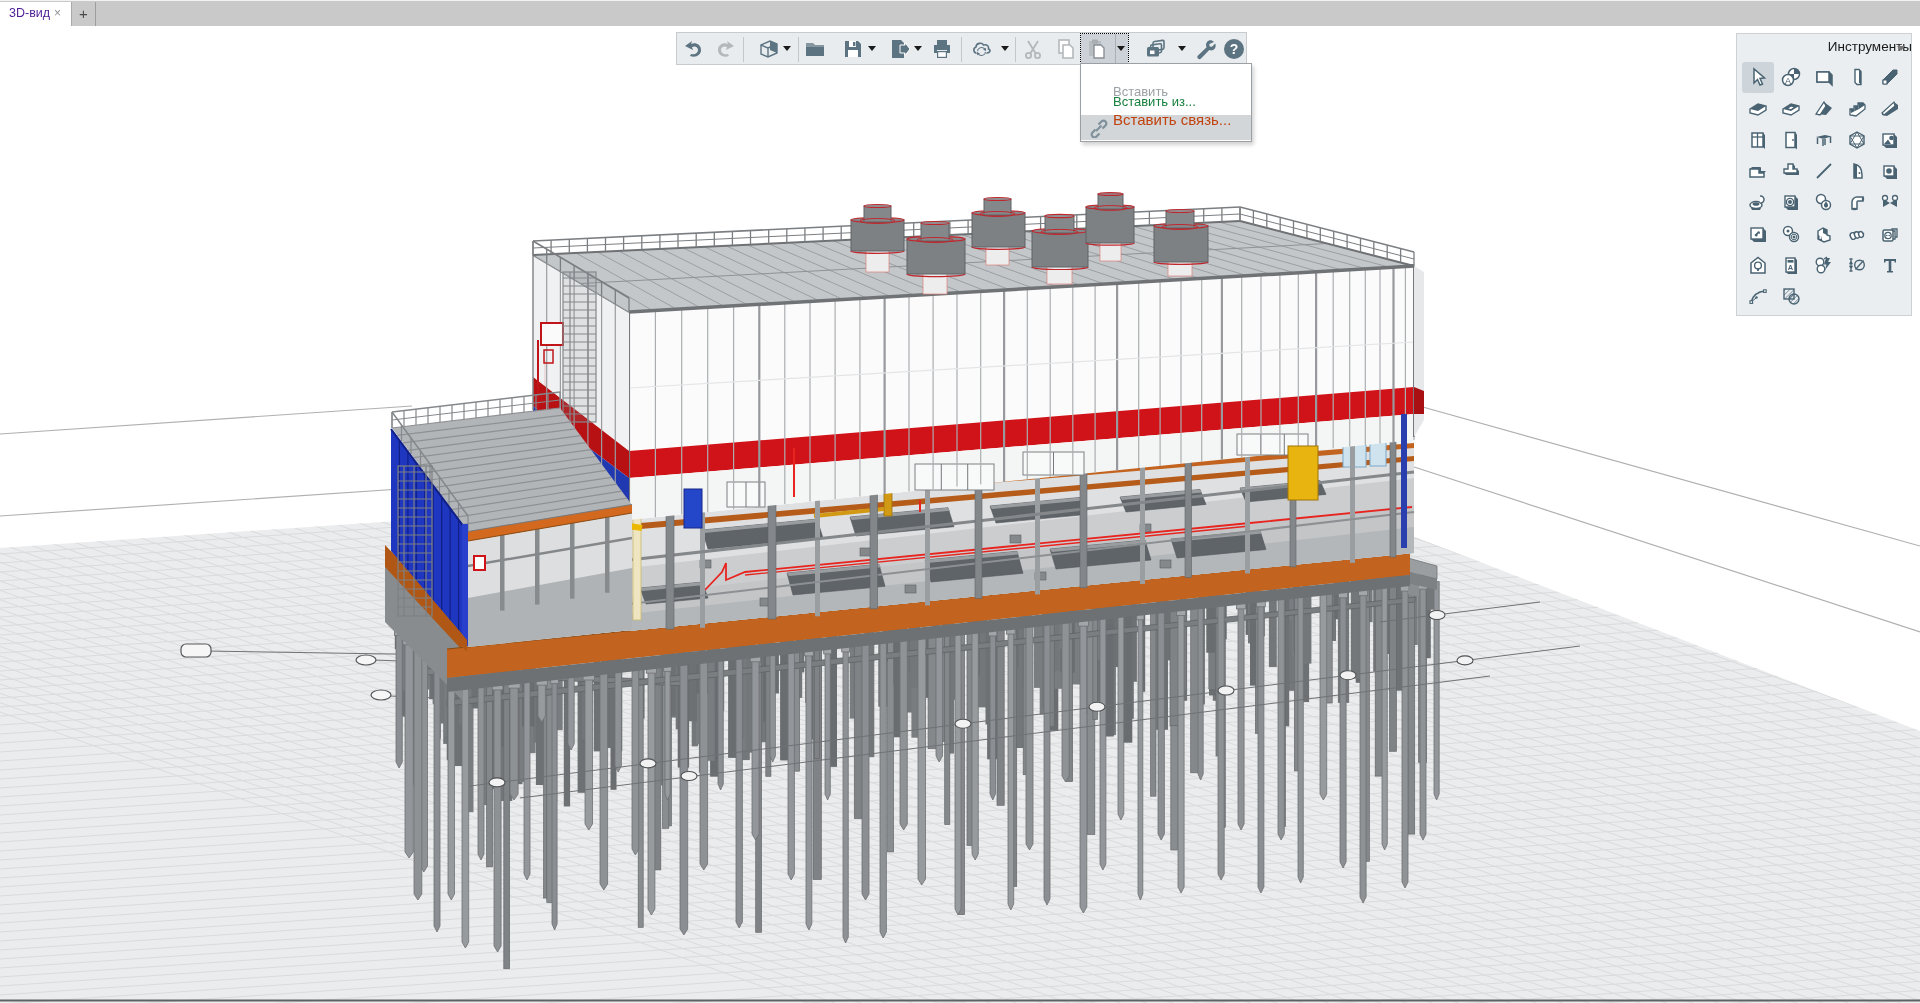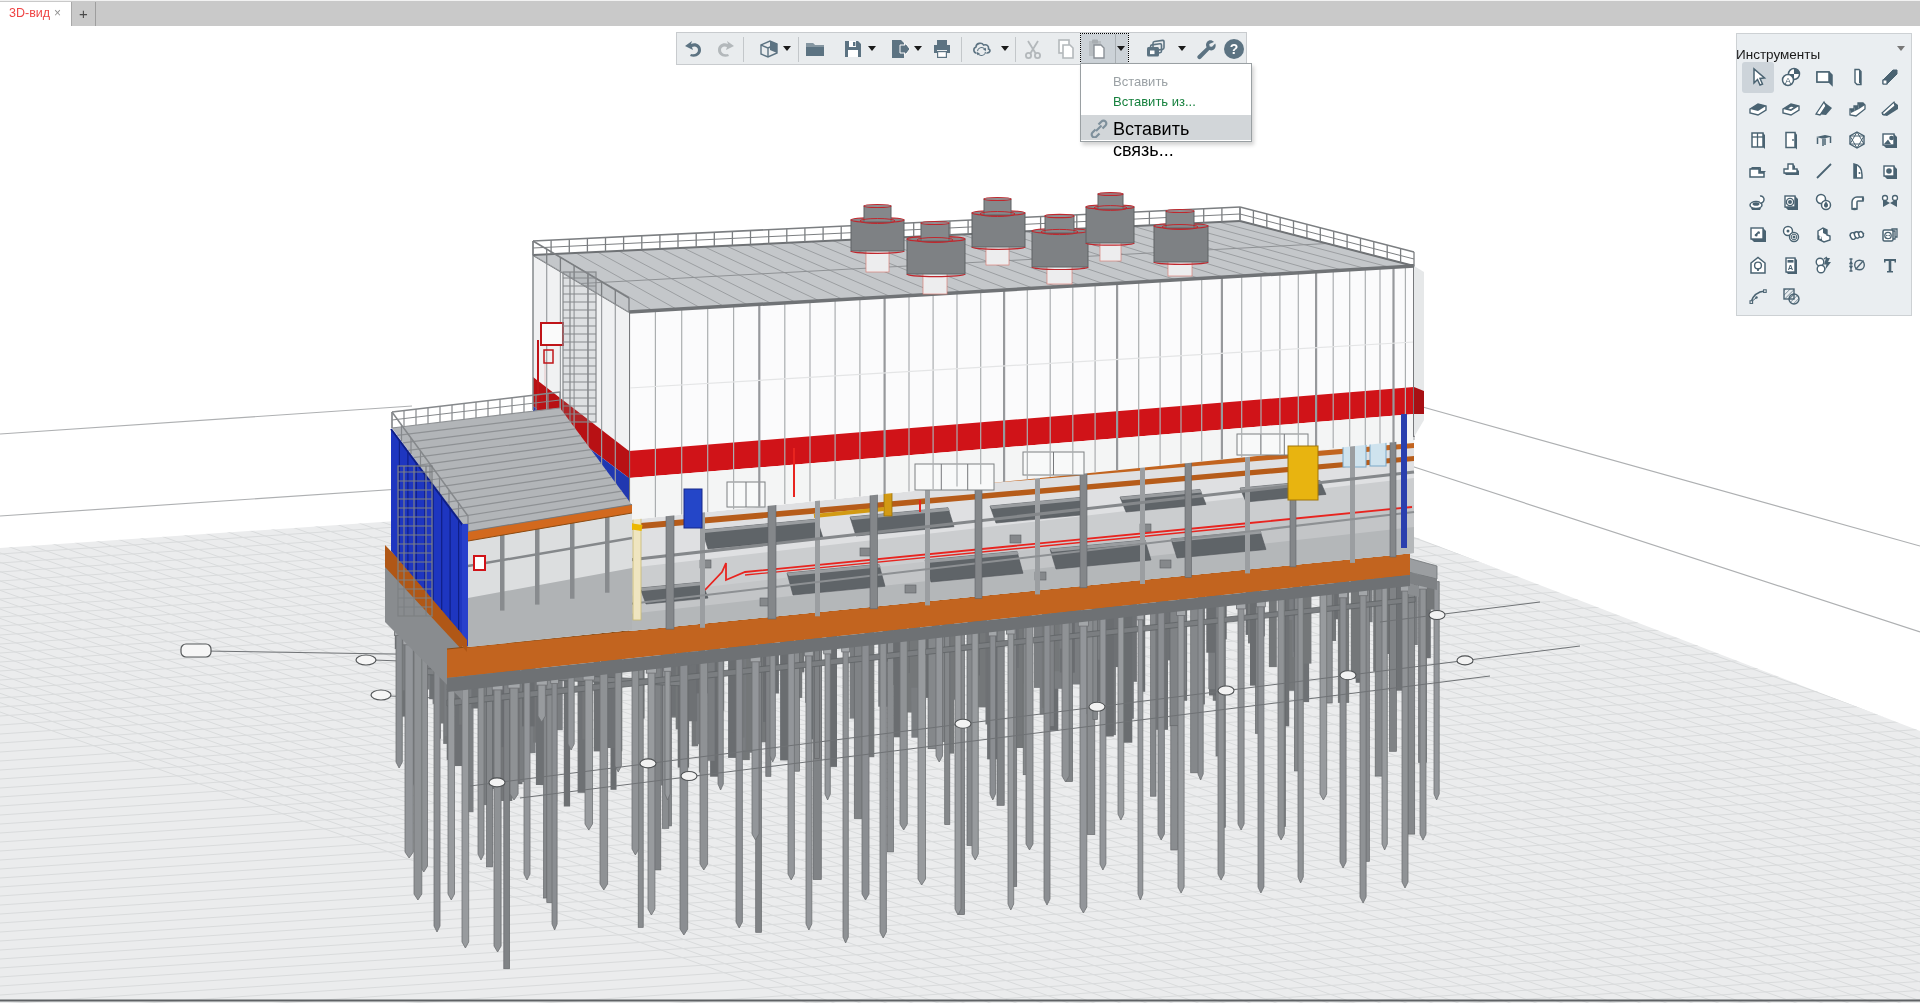--- a/index.html
+++ b/index.html
@@ -1,18 +1,18 @@
 <!DOCTYPE html>
 <html><head><meta charset="utf-8"><style>
 *{margin:0;padding:0;box-sizing:content-box}
 body{width:1920px;height:1003px;overflow:hidden;font-family:"Liberation Sans",sans-serif;background:#fff;position:relative}
 </style></head><body>
 <div style="position:absolute;left:0;top:0;width:1920px;height:25px;background:#c9c9c9;border-top:1px solid #f2f2f2">
  <div style="position:absolute;left:0;top:1px;width:71px;height:24px;background:#fff;border-right:1px solid #a8a8a8">
-  <span style="position:absolute;left:9px;top:4px;font-size:12.5px;color:#ef4444">3D-вид</span>
+  <span style="position:absolute;left:9px;top:4px;font-size:12.5px;color:#4c1d95">3D-вид</span>
   <span style="position:absolute;left:54px;top:4px;font-size:12px;color:#909090">×</span>
  </div>
  <div style="position:absolute;left:72px;top:1px;width:23px;height:24px;border-right:1px solid #9e9e9e;text-align:center">
   <span style="font-size:15px;color:#4a4a4a;line-height:24px">+</span>
  </div>
 </div>
 <svg style="position:absolute;left:0;top:25px" width="1920" height="978" viewBox="0 25 1920 978">
     <clipPath id="gclip">
       <polygon points="0.0,548.0 440.0,518.0 1355.0,514.0 1920.0,731.0 1920.0,1003.0 0.0,1003.0" fill="#fff"></polygon>
     </clipPath>
@@ -1125,35 +1125,35 @@
     <div style="position:absolute;left:501px;top:13px;width:0;height:0;border-left:4px solid transparent;border-right:4px solid transparent;border-top:5px solid #1a1a1a"></div>
     <div style="position:absolute;left:517.0px;top:4px;width:24px;height:24px"><svg width="24" height="24" viewBox="0 0 24 24" style="">
         <path d="M20 5 C18 2.6 14.6 2.8 13 5 C11.8 6.6 11.7 8.6 12.6 10.2 L4 18.6 C3 19.6 3 20.8 4 21.6 C4.9 22.4 6.2 22.3 7 21.4 L15.3 13 C17 13.8 19.2 13.5 20.6 11.8 C21.9 10.2 22 8 21.2 6.6 L18 9.8 L15.7 9.4 L15.3 7.1 Z" fill="#5c7382"></path>
       </svg></div>
     <div style="position:absolute;left:545.0px;top:4px;width:24px;height:24px"><svg width="24" height="24" viewBox="0 0 24 24" style="">
         <circle cx="12" cy="12" r="10" fill="#5c7382"></circle>
         <text x="12" y="17" font-family="Liberation Sans" font-size="14" font-weight="bold" fill="#fff" text-anchor="middle">?</text>
       </svg></div>
   </div>
 <div style="position:absolute;left:1080px;top:63px;width:170px;height:77px;background:#fff;border:1px solid #9aa0a3;box-shadow:2px 3px 4px rgba(0,0,0,0.18)">
-    <div style="position:absolute;left:32px;top:10px;font-size:13px;color:#9ba1a5">Вставить</div>
+    <div style="position:absolute;left:32px;top:20px;font-size:13px;color:#9ba1a5">Вставить</div>
     <div style="position:absolute;left:32px;top:30px;font-size:13px;color:#15803d">Вставить из...</div>
     <div style="position:absolute;left:0;top:51px;width:170px;height:25px;background:#d2d6d9"></div>
     <div style="position:absolute;left:8px;top:54px;width:20px;height:20px"><svg width="20" height="20" viewBox="0 0 20 20" style="">
         <g fill="none" stroke="#7e909c" stroke-width="2.2">
           <path d="M6.5 11.5 L3.5 14.5 A2.8 2.8 0 0 0 7.5 18.5 L10.5 15.5"></path>
           <path d="M9.5 6.5 L12.5 3.5 A2.8 2.8 0 0 1 16.5 7.5 L13.5 10.5"></path>
           <line x1="7" y1="13" x2="12.5" y2="7.5"></line>
         </g>
       </svg></div>
-    <div style="position:absolute;left:32px;top:55px;font-size:18px;color:#000000">Вставить связь...</div>
+    <div style="position:absolute;left:32px;top:47px;font-size:15px;color:#c2410c">Вставить связь...</div>
   </div>
 <div style="position:absolute;left:1736px;top:33px;width:176px;height:283px">
     <div style="position:absolute;left:0;top:0;width:176px;height:283px;background:#eaeef1;border:1px solid #cdd1d4;box-sizing:border-box"></div>
-    <div style="position:absolute;left:0;top:14px;width:176px;text-align:left;font-size:13.5px;color:#1a1a1a">Инструменты</div>
+    <div style="position:absolute;left:0;top:6px;width:176px;text-align:right;font-size:13.5px;color:#1a1a1a">Инструменты</div>
     <div style="position:absolute;right:7px;top:13px;width:0;height:0;border-left:4px solid transparent;border-right:4px solid transparent;border-top:5px solid #777"></div>
     <div style="position:absolute;left:5.5px;top:28.5px;width:32.5px;height:31.5px;background:#cdd4da;border-radius:3px"></div>
     <div style="position:absolute;left:11px;top:33px;width:22px;height:22px"><svg width="22" height="22" viewBox="0 0 22 22" style="">
         <path d="M7 3 L7 17 L10.5 13.5 L13 19 L15.5 18 L13 12.5 L17.5 12 Z" fill="#fff" stroke="#4a6372" stroke-width="1.5"></path>
       </svg></div>
     <div style="position:absolute;left:44px;top:33px;width:22px;height:22px"><svg width="22" height="22" viewBox="0 0 22 22" style="">
         <circle cx="14" cy="8" r="5.5" fill="#fff" stroke="#4a6372" stroke-width="1.5"></circle>
         <path d="M14 2.5 A5.5 5.5 0 0 1 19.5 8 L14 8 Z" fill="#4a6372"></path>
         <path d="M14 13.5 A5.5 5.5 0 0 1 8.5 8 L14 8 Z" fill="#4a6372"></path>
         <circle cx="8" cy="14" r="5.5" fill="#fff" stroke="#4a6372" stroke-width="1.5"></circle>

